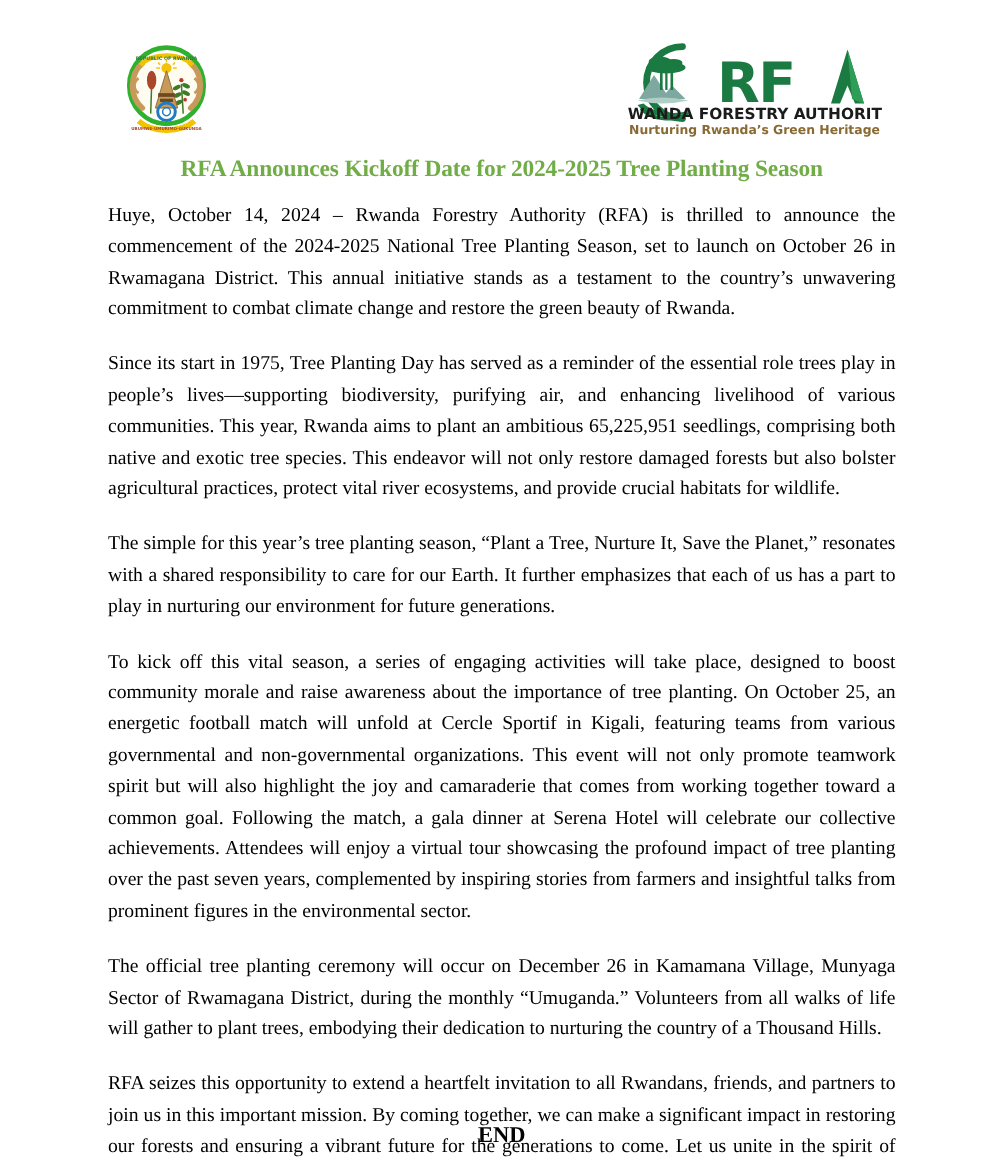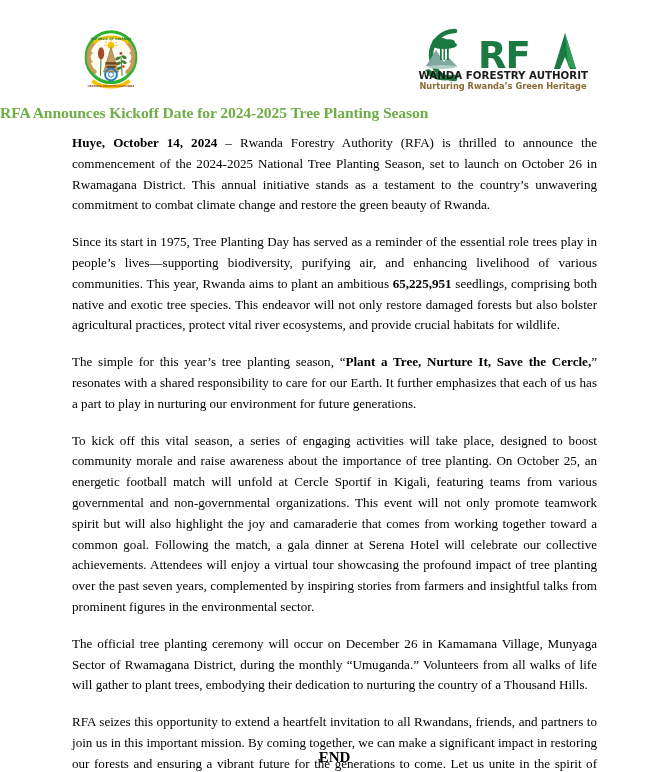--- a/index.html
+++ b/index.html
@@ -44,21 +44,21 @@
     height: 66px;
   }
   .rfa-logo svg { display: block; }
 
   
   .doc-title {
     position: absolute;
     left: 0;
     top: 104px;
     width: 669px;
-    text-align: left;
+    text-align: center;
     font-size: 15.6px;
     font-weight: bold;
     color: #70ad47;
     letter-spacing: -0.1px;
     font-family: "Liberation Serif", "DejaVu Serif", serif;
   }
 
   
   .body-wrap {
     position: absolute;
@@ -71,21 +71,21 @@
     font-size: 13.1px;
     line-height: 20.8px;
     text-align: justify;
     text-justify: inter-word;
     font-family: "Liberation Serif", "DejaVu Serif", serif;
     color: #000000;
     -webkit-hyphens: none;
     hyphens: none;
   }
   p.para:last-of-type { margin-bottom: 0; }
-  .b { font-weight: bold; }
+  .b { font-weight: normal; }
 
   .end-mark {
     position: absolute;
     left: 0;
     top: 749px;
     width: 669px;
     text-align: center;
     font-size: 15px;
     font-weight: bold;
     font-family: "Liberation Serif", "DejaVu Serif", serif;
@@ -186,21 +186,21 @@
   </div>
 
   <div class="doc-title">RFA Announces Kickoff Date for 2024-2025 Tree Planting Season</div>
 
   <div class="body-wrap">
 
     <p class="para"><span class="b">Huye, October 14, 2024</span><span> – Rwanda Forestry Authority (RFA) is thrilled to announce the commencement of the 2024-2025 National Tree Planting Season, set to launch on October 26 in Rwamagana District. This annual initiative stands as a testament to the country’s unwavering commitment to combat climate change and restore the green beauty of Rwanda.</span></p>
 
     <p class="para"><span>Since its start in 1975, Tree Planting Day has served as a reminder of the essential role trees play in people’s lives—supporting biodiversity, purifying air, and enhancing livelihood of various communities. This year, Rwanda aims to plant an ambitious </span><span class="b">65,225,951</span><span> seedlings, comprising both native and exotic tree species. This endeavor will not only restore damaged forests but also bolster agricultural practices, protect vital river ecosystems, and provide crucial habitats for wildlife.</span></p>
 
-    <p class="para"><span>The simple for this year’s tree planting season, “</span><span class="b">Plant a Tree, Nurture It, Save the Cercle,</span><span>” resonates with a shared responsibility to care for our Earth. It further emphasizes that each of us has a part to play in nurturing our environment for future generations.</span></p>
+    <p class="para"><span>The simple for this year’s tree planting season, “</span><span class="b">Plant a Tree, Nurture It, Save the Planet,</span><span>” resonates with a shared responsibility to care for our Earth. It further emphasizes that each of us has a part to play in nurturing our environment for future generations.</span></p>
 
     <p class="para">To kick off this vital season, a series of engaging activities will take place, designed to boost community morale and raise awareness about the importance of tree planting. On October 25, an energetic football match will unfold at Cercle Sportif in Kigali, featuring teams from various governmental and non-governmental organizations. This event will not only promote teamwork spirit but will also highlight the joy and camaraderie that comes from working together toward a common goal. Following the match, a gala dinner at Serena Hotel will celebrate our collective achievements. Attendees will enjoy a virtual tour showcasing the profound impact of tree planting over the past seven years, complemented by inspiring stories from farmers and insightful talks from prominent figures in the environmental sector.</p>
 
     <p class="para">The official tree planting ceremony will occur on December 26 in Kamamana Village, Munyaga Sector of Rwamagana District, during the monthly “Umuganda.” Volunteers from all walks of life will gather to plant trees, embodying their dedication to nurturing the country of a Thousand Hills.</p>
 
     <p class="para">RFA seizes this opportunity to extend a heartfelt invitation to all Rwandans, friends, and partners to join us in this important mission. By coming together, we can make a significant impact in restoring our forests and ensuring a vibrant future for the generations to come. Let us unite in the spirit of environmental stewardship, protecting our planet through the simple yet powerful act of tree planting and community service.</p>
   </div>
 
   <div class="end-mark">END</div>
 

